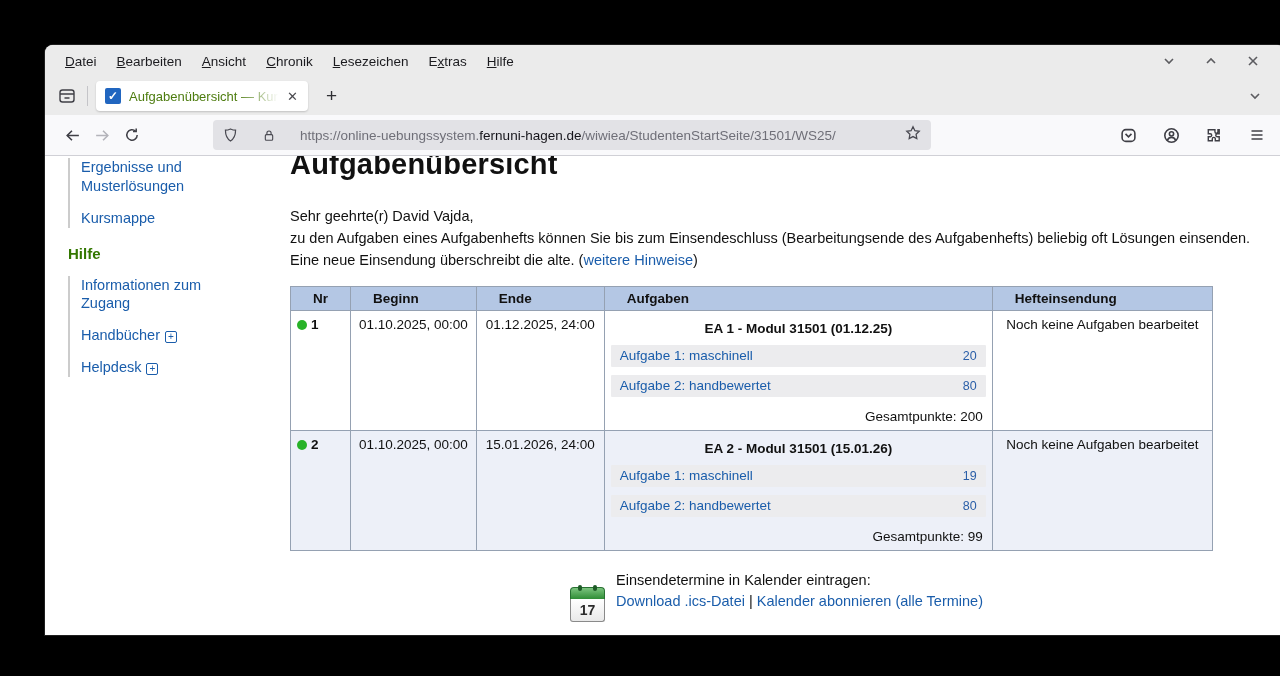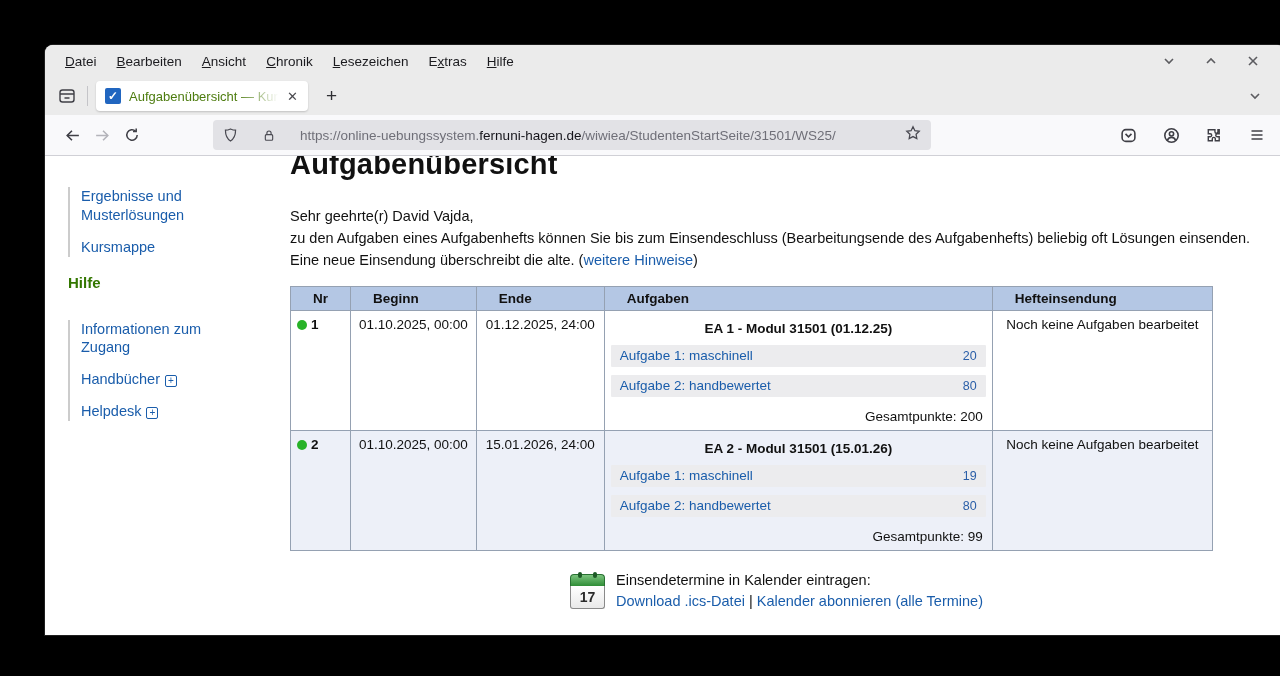--- a/index.html
+++ b/index.html
@@ -48,21 +48,21 @@
   .urlbar svg { stroke:#4a4a52; stroke-width:1.3; fill:none; flex:none; }
   .url-text { font-size:13.5px; color:#6f6f78; white-space:nowrap; overflow:hidden; flex:1; }
   .url-text .domain { color:#15141a; }
   .star-btn svg { stroke:#4a4a52; stroke-width:1.3; fill:none; }
   .nav-right { margin-left:auto; display:flex; align-items:center; gap:19px; padding-right:4px; }
   .nav-right .nav-btn { width:24px; }
 
   
   .content { height:478px; background:#fff; display:flex; overflow:hidden; color:#111; }
   .sidebar { width:245px; flex:none; padding:2px 0 0 23px; font-size:14.5px; }
-  .side-group { border-left:2px solid #ccc; padding-left:11px; width:178px;margin-top:29px; }
+  .side-group { border-left:2px solid #ccc; padding-left:11px; width:178px; }
   .side-link { color:#1a5dab; line-height:1.3; margin-bottom:13px; cursor:pointer; }
   .side-heading { color:#337700; font-weight:bold; font-size:15px; margin:17px 0 14px 0; }
   .ext-box { display:inline-block; width:12px; height:12px; border:1px solid #1a5dab; border-radius:2px;
              font-size:10px; line-height:10px; text-align:center; margin-left:5px; color:#1a5dab; }
 
   .main { flex:1; padding-right:22px; }
   .page-title { font-size:29px; font-weight:700; margin-top:-8px; letter-spacing:.2px; }
   .greeting { margin-top:25px; font-size:14.5px; line-height:1.5; }
   .link { color:#1a5dab; cursor:pointer; }
 
@@ -77,21 +77,21 @@
   td.c-tasks { padding:4px 8px 6px 8px; }
   .ea-title { font-weight:bold; text-align:center; margin:4px 0 9px 0; }
   .task-bar { background:#ececee; display:flex; justify-content:space-between; align-items:center;
               padding:3px 9px 4px 9px; margin-bottom:8px; border-radius:1px; }
   .task-pts { color:#2b5fa8; font-size:12.5px; }
   .gesamt { text-align:right; margin-top:12px; padding-right:3px; }
   td.c-heft { text-align:center; padding-top:8px; }
   tr.alt td { background:#edf0f8; }
 
   .cal-block { margin-top:19px; display:flex; justify-content:center; align-items:flex-start; gap:11px; }
-  .cal-icon { width:35px; flex:none; position:relative; top:4px; }
+  .cal-icon { width:35px; flex:none; position:relative; top:17px; }
   .cal-top { height:12px; background:linear-gradient(#7cc47f,#2f8d36); border:1px solid #277031; border-bottom:none;
              border-radius:4px 4px 0 0; position:relative; }
   .cal-ring { position:absolute; top:-3px; width:4px; height:6px; background:#1d5a26; border-radius:2px; }
   .cal-body { height:23px; background:linear-gradient(#fff,#e9e9e9); border:1px solid #8a8a8a; border-top:none;
               border-radius:0 0 3px 3px; text-align:center; font-weight:bold; font-size:14px; color:#2b2b2b; line-height:22px; }
   .cal-text { font-size:14.5px; line-height:1.45; }
 </style>
 </head>
 <body>
 

